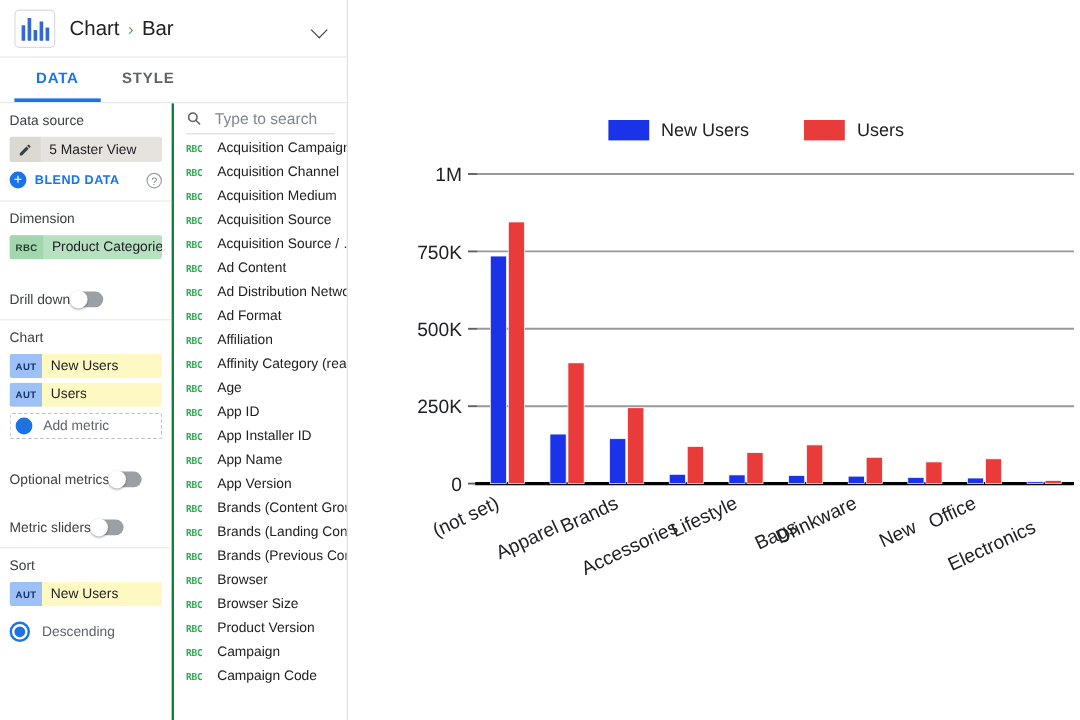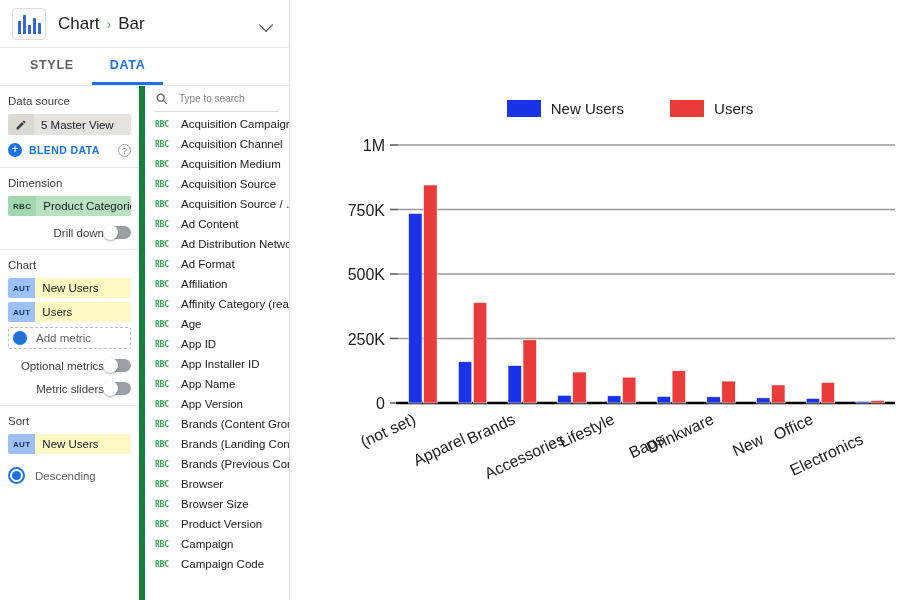--- a/index.html
+++ b/index.html
@@ -33,21 +33,21 @@
       border-right:1.6px solid #3c4043; border-bottom:1.6px solid #3c4043;
       transform:rotate(45deg); }
 
   .tabs { height:38px; display:flex; border-bottom:1px solid #e8eaed; flex:0 0 38px; padding-left:12px;}
   .tab { font-size:12.5px; font-weight:bold; letter-spacing:.7px; color:#5f6368;
          padding:0 18px; display:flex; align-items:center; cursor:pointer;
          border-bottom:3px solid transparent; }
   .tab.active { color:#1a73e8; border-bottom-color:#1a73e8; }
 
   .panel-body { flex:1 1 auto; display:flex; overflow:hidden; }
-  .col-left { width:145px; flex:0 0 145px; border-right:6px solid #15803d; overflow:hidden; }
+  .col-left { width:145px; flex:0 0 145px; border-right:2px solid #15803d; overflow:hidden; }
   .col-right { flex:1 1 auto; overflow:hidden; position:relative; }
 
   .section { padding:9px 8px 10px 8px; border-bottom:1px solid #e8eaed; }
   .sec-title { font-size:11.5px; color:#3c4043; margin-bottom:7px; }
 
   .ds-chip { display:flex; height:21px; border-radius:2px; overflow:hidden;
              background:#e6e2dd; align-items:center; cursor:pointer;}
   .ds-chip .pen { width:26px; height:21px; background:#dcd8d2; display:flex;
                   align-items:center; justify-content:center; flex:0 0 26px;}
   .ds-chip .pen svg { width:12px; height:12px; }
@@ -71,42 +71,42 @@
   .chip.dim { background:#b7e1c1; }
   .chip.dim .badge { background:#a2d6ae; color:#1f3d26; }
   .chip.met { background:#fef9c3; }
   .chip.met .badge { background:#9dc0f7; color:#14306b; }
 
   .addmetric { display:flex; align-items:center; height:22px; border:1px dashed #bdc1c6;
                border-radius:2px; margin-top:5px; cursor:pointer; background:#fff;}
   .addmetric .plus { margin-left:4px; }
   .addmetric span { font-size:11.5px; color:#5f6368; margin-left:9px; }
 
-  .togrow { display:flex; align-items:center; justify-content:flex-end;
-            margin-top:10px; }
+  .togrow { display:flex; align-items:center; justify-content:flex-start;
+            margin-top:27px; }
   .togrow .lab { font-size:11.5px; color:#3c4043; }
   .toggle { width:27px; height:13px; border-radius:7px; background:#9aa0a6;
             position:relative; cursor:pointer; flex:0 0 27px;}
   .toggle::after { content:""; position:absolute; width:15px; height:15px; border-radius:50%;
             background:#fff; top:-1px; left:-1px; box-shadow:0 1px 2px rgba(0,0,0,.35); }
 
   .radio-row { display:flex; align-items:center; margin-top:13px; cursor:pointer;}
   .radio { width:17px; height:17px; border-radius:50%; border:2px solid #3c4043;
            flex:0 0 17px; position:relative; }
   .radio.on { border-color:#1a73e8; }
   .radio.on::after { content:""; position:absolute; width:9px; height:9px; border-radius:50%;
            background:#1a73e8; left:2px; top:2px; }
   .radio-row .lab { font-size:11.5px; color:#5f6368; margin-left:10px; }
 
   
   .af-title { font-size:11.5px; color:#3c4043; padding:9px 10px 6px 10px; }
   .search { display:flex; align-items:center; margin:0 10px 2px 10px;
             border-bottom:1px solid #dadce0; height:26px; }
   .search svg { width:13px; height:13px; flex:0 0 13px; }
-  .search input { border:0; outline:0; font-size:10px; margin-left:9px; width:100%;
+  .search input { border:0; outline:0; font-size:13px; margin-left:9px; width:100%;
                   font-family:"Liberation Sans",sans-serif; color:#202124; background:transparent;}
   .search input::placeholder { color:#80868b; }
   .fields { overflow:hidden; }
   .field { display:flex; align-items:center; height:20px; padding-left:10px; cursor:pointer;}
   .field .abc { font-size:8px; font-weight:bold; color:#34a853; width:26px; flex:0 0 26px;
                 letter-spacing:-.2px; font-family:"DejaVu Sans Mono", monospace;}
   .field .fname { font-size:11.5px; color:#202124; white-space:nowrap; overflow:hidden; }
 
   
   .chart-wrap { flex:1 1 auto; position:relative; background:#fff; }
@@ -136,22 +136,22 @@
       </div>
       <div class="breadcrumb">
         <span>Chart</span>
         <span class="bc-sep">›</span>
         <span>Bar</span>
       </div>
       <div class="chev"></div>
     </div>
 
     <div class="tabs">
+      <div class="tab active">DATA</div>
       <div class="tab">STYLE</div>
-      <div class="tab active">DATA</div>
     </div>
 
     <div class="panel-body">
 
       <div class="col-left">
 
         <div class="section">
           <div class="sec-title">Data source</div>
           <div class="ds-chip">
             <span class="pen">

